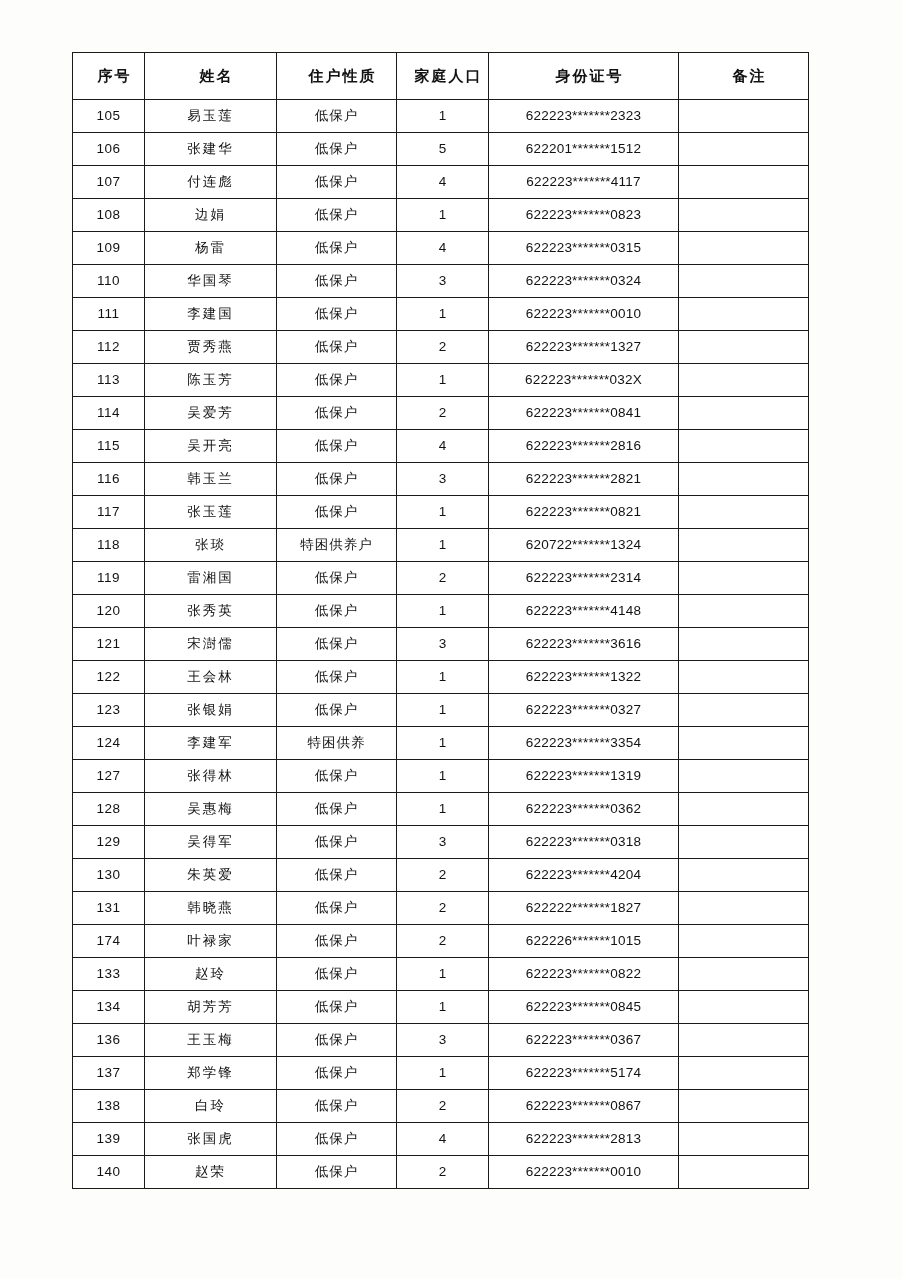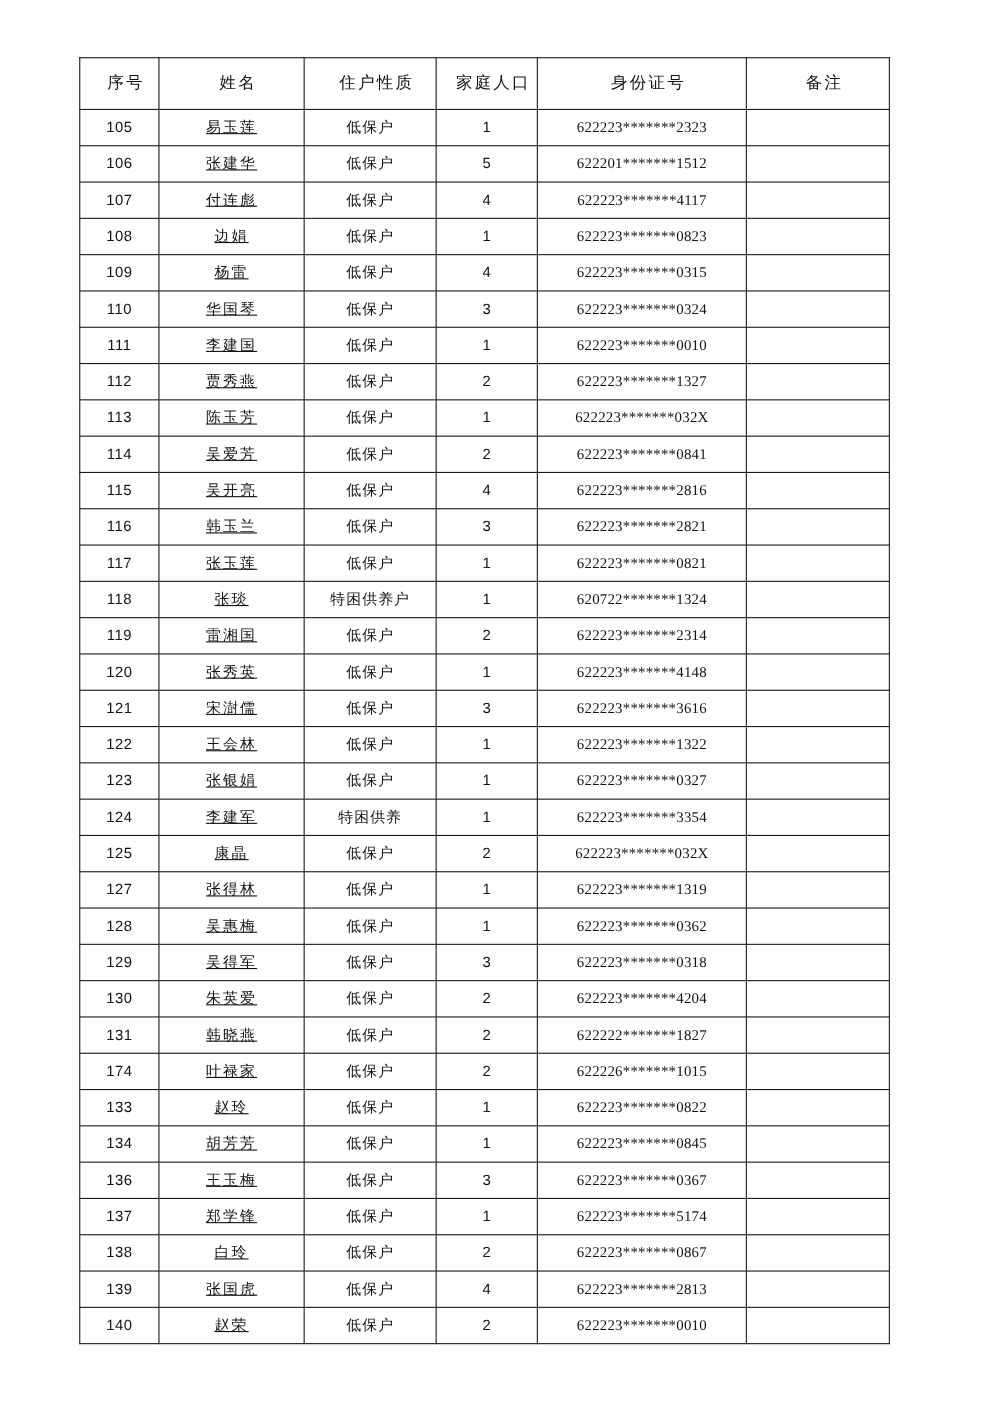--- a/index.html
+++ b/index.html
@@ -39,39 +39,39 @@
     text-align: center;
     vertical-align: middle;
     font-size: 13.5px;
     line-height: 1.1;
     padding: 0;
     height: 32px;
     color: #121212;
   }
   table.roster thead th {
     height: 46px;
-    font-weight: normal;
+    font-weight: bold;
     font-size: 15px;
     letter-spacing: 2px;
     padding-left: 12px;
   }
   col.c-seq    { width: 72px; }
   col.c-name   { width: 132px; }
   col.c-type   { width: 120px; }
   col.c-people { width: 92px; }
   col.c-id     { width: 190px; }
   col.c-note   { width: 130px; }
 
   td.seq  { font-size: 13px; letter-spacing: 0.5px; margin-left: 28px; }
-  td.name { font-size: 14px; letter-spacing: 2px; text-decoration: underline; }
+  td.name { font-size: 14px; letter-spacing: 2px; }
   td.type { font-size: 13.5px; letter-spacing: 1px; }
   td.people { font-size: 13px; }
   td.idno {
     font-size: 12.5px;
-    font-family: Liberation Serif, serif;
+    font-family: Liberation Sans, sans-serif;
     letter-spacing: 0.2px;
   }
   td.note { }
 </style>
 </head>
 <body>
 
 <div class="page">
   <div class="table-wrap">
     <table class="roster">
@@ -248,28 +248,20 @@
           </tr>
           <tr>
             <td class="seq">124</td>
             <td class="name">李建军</td>
             <td class="type">特困供养</td>
             <td class="people">1</td>
             <td class="idno">622223*******3354</td>
             <td class="note"></td>
           </tr>
           <tr>
-            <td class="seq">125</td>
-            <td class="name">康晶</td>
-            <td class="type">低保户</td>
-            <td class="people">2</td>
-            <td class="idno">622223*******032X</td>
-            <td class="note"></td>
-          </tr>
-          <tr>
             <td class="seq">127</td>
             <td class="name">张得林</td>
             <td class="type">低保户</td>
             <td class="people">1</td>
             <td class="idno">622223*******1319</td>
             <td class="note"></td>
           </tr>
           <tr>
             <td class="seq">128</td>
             <td class="name">吴惠梅</td>

